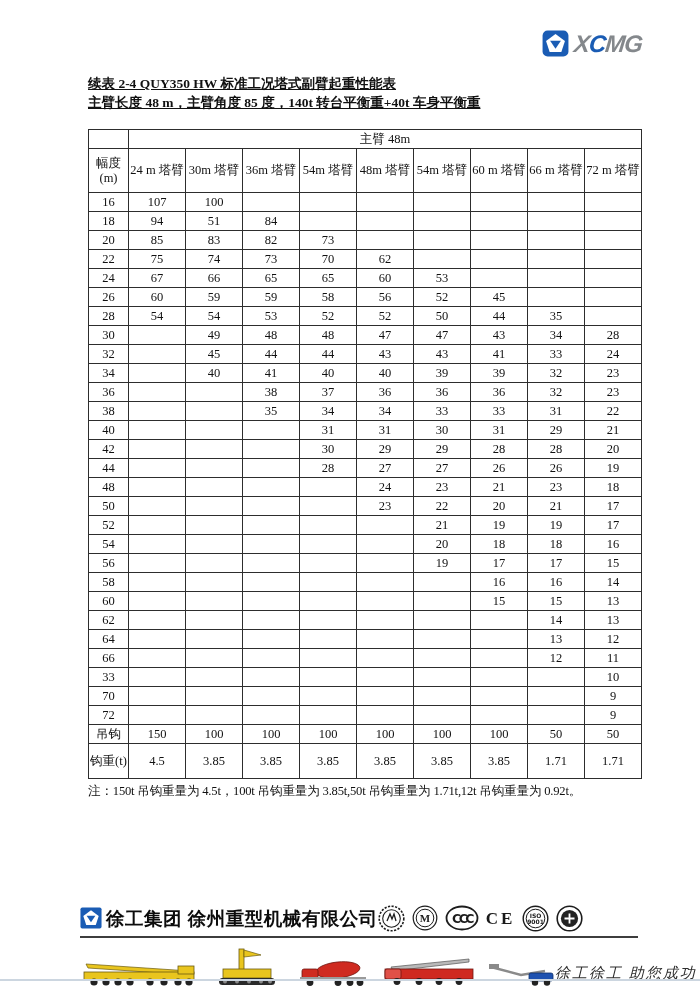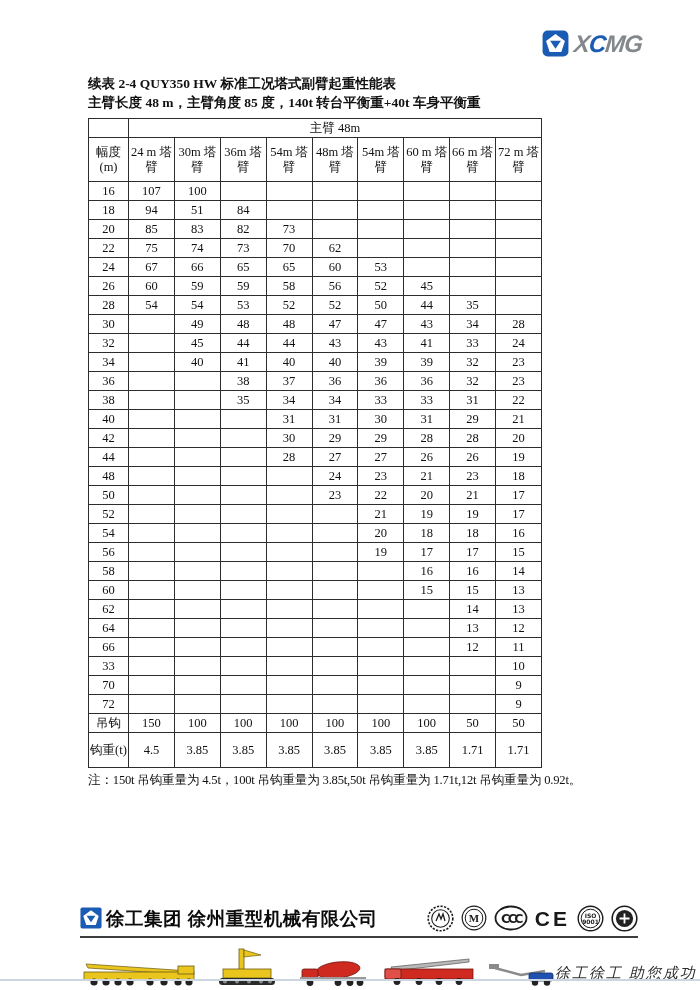--- a/index.html
+++ b/index.html
@@ -9,42 +9,42 @@
   
   .xcmg-logo{position:absolute;top:30px;right:58px;display:flex;align-items:center;gap:5px;}
   .xcmg-mark{width:27px;height:27px;display:block;}
   .xcmg-word{font-family:"Liberation Sans","DejaVu Sans",sans-serif;font-weight:bold;
              font-style:italic;font-size:24px;letter-spacing:-1px;transform:skewX(-6deg);
              color:#84888c;line-height:1;}
   .xcmg-word .c{color:#1a5cb4;}
 
   
   .content{position:absolute;left:88px;top:74px;width:552px;}
-  .title-line{font-weight:bold;font-size:13.5px;line-height:19px;white-space:nowrap;}
-  .perf-table{border-collapse:collapse;table-layout:fixed;width:454px;margin-top:6px;}
+  .title-line{font-weight:bold;font-size:13.5px;line-height:19px;white-space:nowrap;text-decoration:underline;}
+  .perf-table{border-collapse:collapse;table-layout:fixed;width:554px;margin-top:17px;}
   .perf-table td{border:1px solid #2d2d2d;text-align:center;vertical-align:middle;
                  font-size:12.5px;line-height:1.15;padding:0;overflow:hidden;}
   .perf-table col.c0{width:40px;}
   td.h1{height:18px;}
   td.h2{height:43px;}
   td.r{height:18px;}
   td.sp{height:18px;}
   td.sp2{height:34px;}
   .footnote{font-size:12.6px;line-height:17px;margin-top:4px;white-space:nowrap;letter-spacing:-0.2px;}
 
   
   .footer{position:absolute;left:80px;top:902px;width:558px;}
-  .footer-row1{display:flex;justify-content:space-between;align-items:center;height:32px;}
+  .footer-row1{display:flex;justify-content:flex-start;align-items:center;height:32px;}
   .brand{display:flex;align-items:center;gap:4px;}
   .brand-mark{width:22px;height:22px;display:block;}
   .brand-text{font-family:"Liberation Sans","DejaVu Sans",sans-serif;font-weight:bold;
               font-size:18.5px;color:#0c0c0c;letter-spacing:0.5px;white-space:nowrap;}
   .certs{display:flex;align-items:center;gap:7px;}
   .cert{display:block;}
-  .ce-text{font-family:Liberation Sans, sans-serif;font-weight:bold;font-size:21px;
+  .ce-text{font-family:Liberation Serif, serif;font-weight:bold;font-size:17px;
            letter-spacing:3px;color:#191919;line-height:1;}
   .footer-divider{border:0;border-top:2px solid #3d3d3d;margin:2px 0 0 0;}
   .footer-row2{display:flex;justify-content:space-between;align-items:flex-end;margin-top:9px;}
   .trucks{display:flex;align-items:flex-end;gap:11px;}
   .slogan{font-family:"Liberation Serif","DejaVu Serif",serif;font-style:italic;
           font-size:15px;color:#2e2e2e;letter-spacing:2px;white-space:nowrap;padding-bottom:4px;}
   .page-edge{position:absolute;left:0;top:979px;width:700px;height:2px;background:#ccd6e0;}
 </style>
 </head>
 <body>

